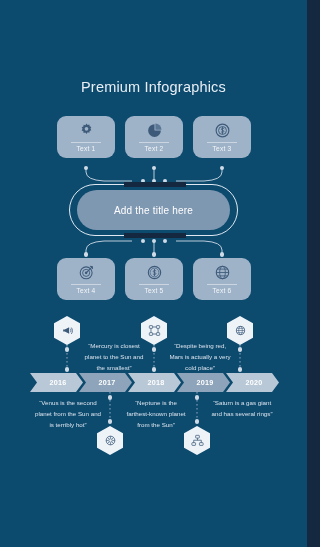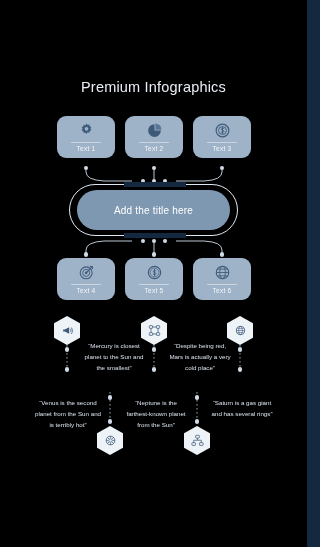--- a/index.html
+++ b/index.html
@@ -5,21 +5,21 @@
   * { box-sizing: border-box; margin: 0; padding: 0; }
   html, body {
     width: 307px; height: 547px;
     background: #14293f;
     font-family: "Liberation Sans", sans-serif;
     overflow: hidden;
   }
   #stage {
     position: relative;
     width: 307px; height: 547px;
-    background: #000000;
+    background: #0c4a6e;
   }
 
   
   .page-title {
     position: absolute;
     left: 0; top: 79px;
     width: 307px;
     text-align: center;
     font-size: 14.5px;
     letter-spacing: .2px;
@@ -286,20 +286,37 @@
   <div class="dot" style="left:64.7px; top:347px;"></div>
   <div class="dot" style="left:151.7px; top:347px;"></div>
   <div class="dot" style="left:237.7px; top:347px;"></div>
   <div class="dot" style="left:64.7px; top:367px;"></div>
   <div class="dot" style="left:151.7px; top:367px;"></div>
   <div class="dot" style="left:237.7px; top:367px;"></div>
 
   <div class="quote" style="left:82px; top:341px; width:64px;">“Mercury is closest planet to the Sun and the smallest”</div>
   <div class="quote" style="left:167px; top:341px; width:66px;">“Despite being red, Mars is actually a very cold place”</div>
 
+  <div class="tl-bar">
+    <div class="seg light" style="left:0px; width:53px;">
+      <span class="yr">2016</span>
+    </div>
+    <div class="seg dark" style="left:49px; width:53px;">
+      <span class="yr">2017</span>
+    </div>
+    <div class="seg light" style="left:98px; width:53px;">
+      <span class="yr">2018</span>
+    </div>
+    <div class="seg dark" style="left:147px; width:53px;">
+      <span class="yr">2019</span>
+    </div>
+    <div class="seg light" style="left:196px; width:53px;">
+      <span class="yr">2020</span>
+    </div>
+  </div>
 
   <div class="dot" style="left:107.7px; top:395px;"></div>
   <div class="dot" style="left:194.7px; top:395px;"></div>
   <div class="dot" style="left:107.7px; top:419px;"></div>
   <div class="dot" style="left:194.7px; top:419px;"></div>
 
   <div class="quote" style="left:33px; top:398px; width:70px;">“Venus is the second planet from the Sun and is terribly hot”</div>
   <div class="quote" style="left:123px; top:398px; width:66px;">“Neptune is the farthest-known planet from the Sun”</div>
   <div class="quote" style="left:211px; top:398px; width:62px;">“Saturn is a gas giant and has several rings”</div>
 

